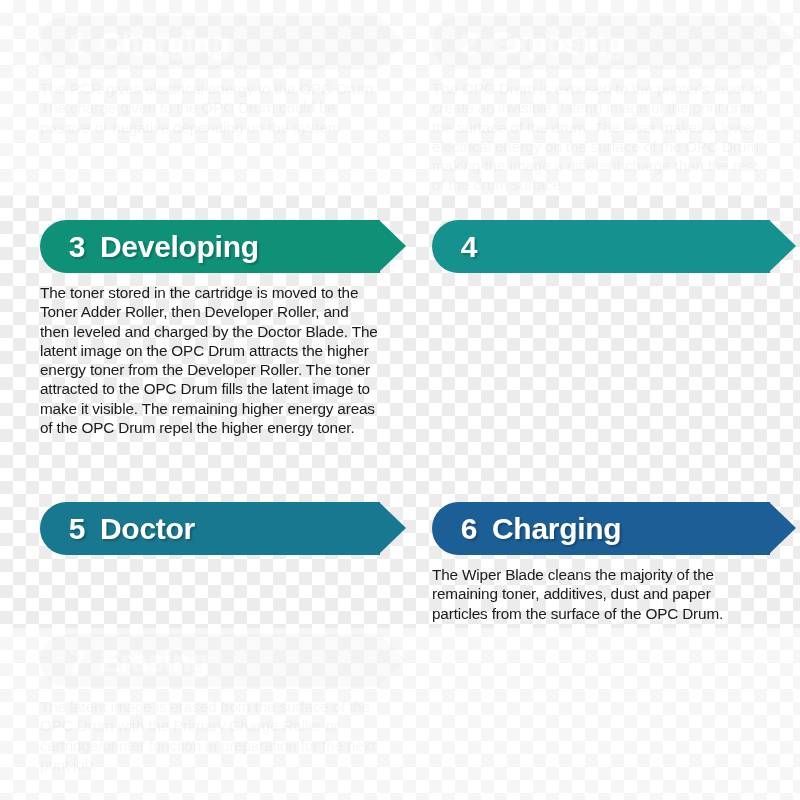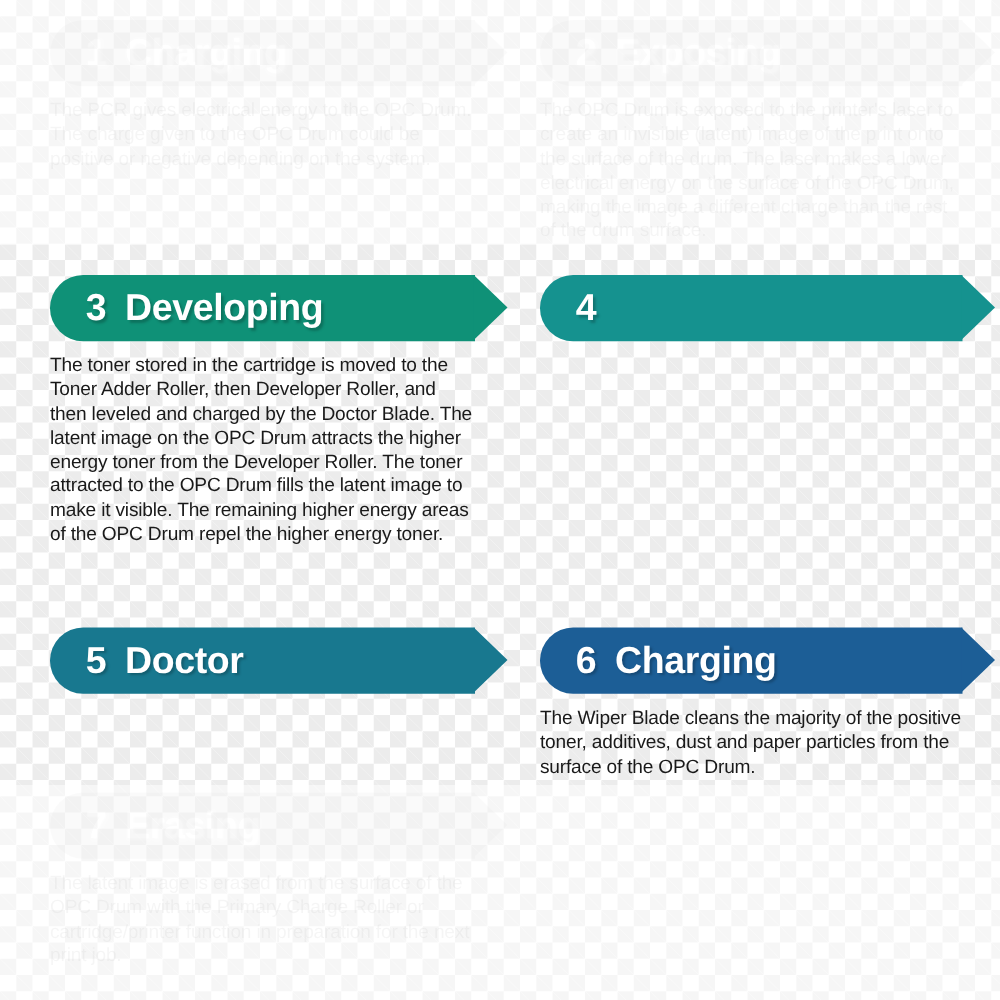--- a/index.html
+++ b/index.html
@@ -142,21 +142,21 @@
       <span class="num">5</span>
       <span class="title">Doctor</span>
     </div>
   </div>
 
   <div class="step col-right" style="top:502px;">
     <div class="banner" style="background-color: rgb(28, 94, 150); color: rgb(28, 94, 150);">
       <span class="num">6</span>
       <span class="title">Charging</span>
     </div>
-    <div class="body-text">The Wiper Blade cleans the majority of the positive toner, additives, dust and paper particles from the surface of the OPC Drum.</div>
+    <div class="body-text">The Wiper Blade cleans the majority of the remaining toner, additives, dust and paper particles from the surface of the OPC Drum.</div>
   </div>
 
   <div class="step col-left ghost" style="top:634px;">
     <div class="banner" style="background-color: rgb(143, 143, 143); color: rgb(143, 143, 143);">
       <span class="num">7</span>
       <span class="title">Erasing</span>
     </div>
     <div class="body-text">The latent image is erased from the surface of the OPC Drum with the Primary Charge Roller or cartridge/printer function in preparation for the next print job.</div>
   </div>
 

